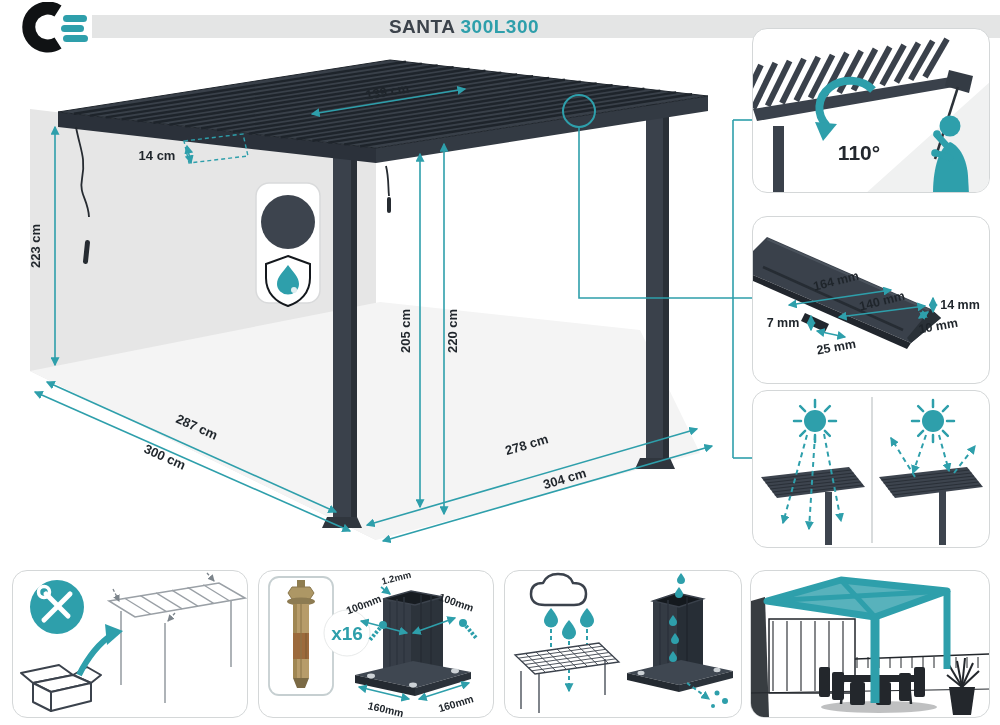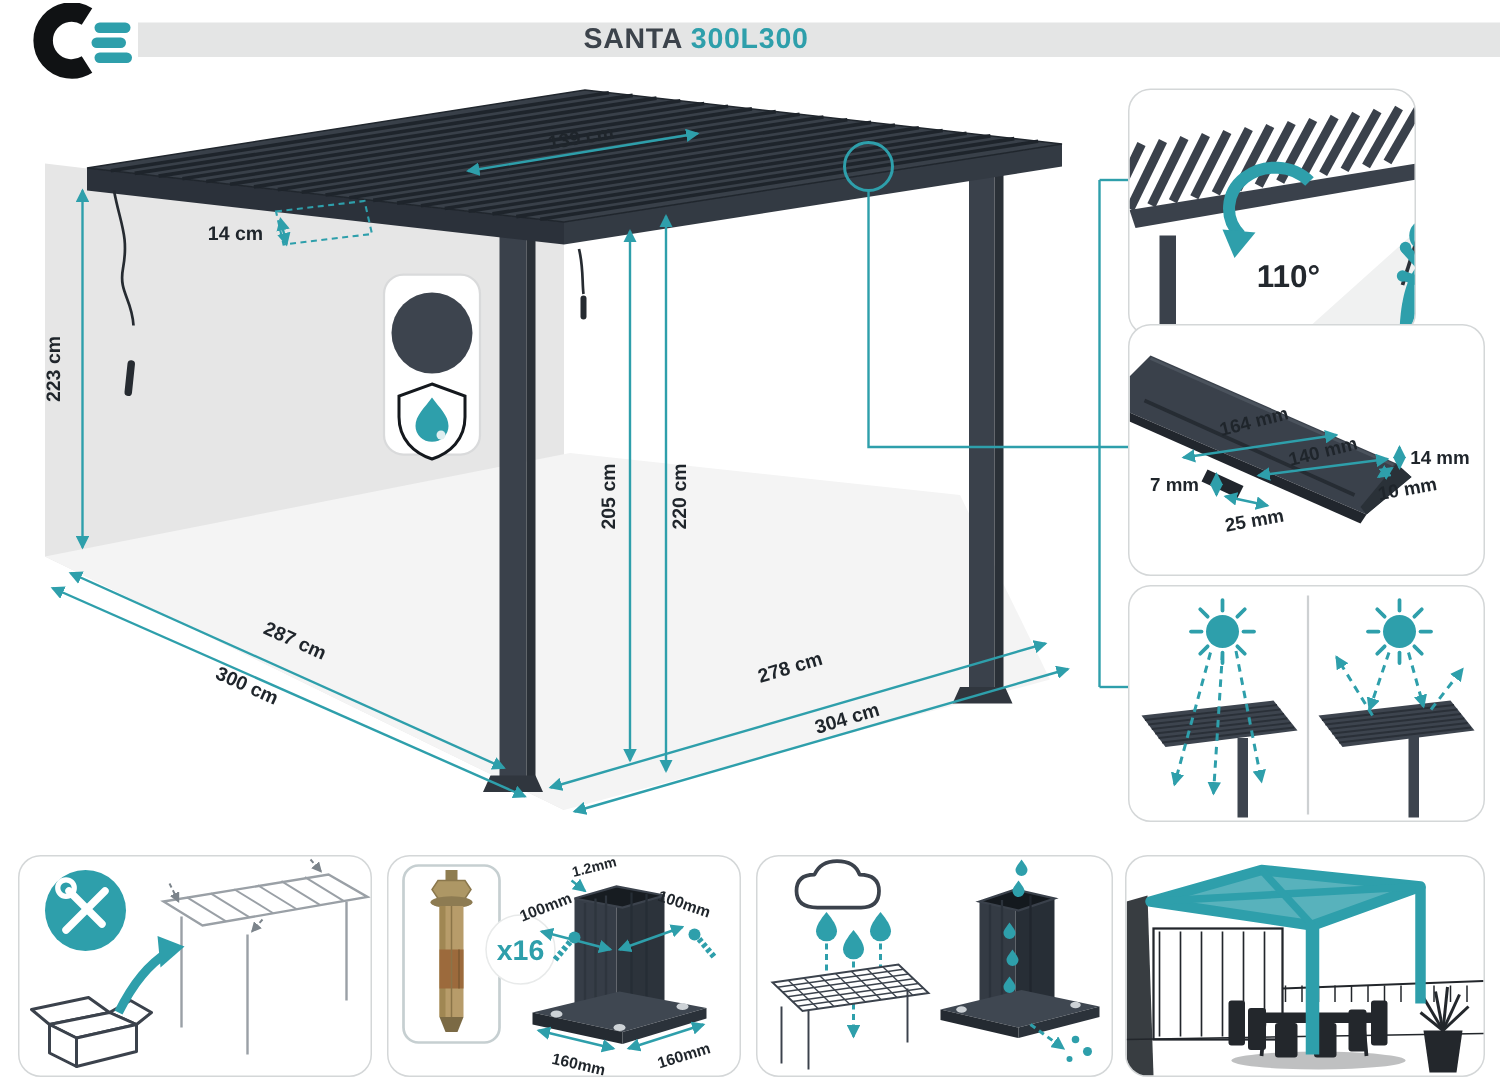--- a/index.html
+++ b/index.html
@@ -129,21 +129,21 @@
 
   <g>
     <circle cx="579" cy="111" r="16" fill="none" stroke="#2E9FAB" stroke-width="2"></circle>
     <polyline points="579,127 579,298 752,298" fill="none" stroke="#2E9FAB" stroke-width="1.6"></polyline>
     <line x1="733" y1="120" x2="733" y2="458" stroke="#2E9FAB" stroke-width="1.6"></line>
     <line x1="733" y1="120" x2="752" y2="120" stroke="#2E9FAB" stroke-width="1.6"></line>
     <line x1="733" y1="458" x2="752" y2="458" stroke="#2E9FAB" stroke-width="1.6"></line>
   </g>
 </svg>
 
-<div class="panel" style="left:752px;top:59px;width:192px;height:165px">
+<div class="panel" style="left:752px;top:28px;width:238px;height:165px">
   <svg width="238" height="165">
     <polygon points="238,52 238,165 112,165" fill="#f0f1f1"></polygon>
     <g id="p1-slats" stroke="#3a414b" stroke-width="6">
         <line x1="8" y1="36" x2="-14" y2="82"></line>
         <line x1="22.307692307692307" y1="34" x2="0.3076923076923066" y2="79.38461538461539"></line>
         <line x1="36.61538461538461" y1="32" x2="14.615384615384613" y2="76.76923076923077"></line>
         <line x1="50.92307692307693" y1="30" x2="28.923076923076927" y2="74.15384615384616"></line>
         <line x1="65.23076923076923" y1="28" x2="43.230769230769226" y2="71.53846153846153"></line>
         <line x1="79.53846153846155" y1="26" x2="57.53846153846155" y2="68.92307692307692"></line>
         <line x1="93.84615384615385" y1="24" x2="71.84615384615385" y2="66.3076923076923"></line>

